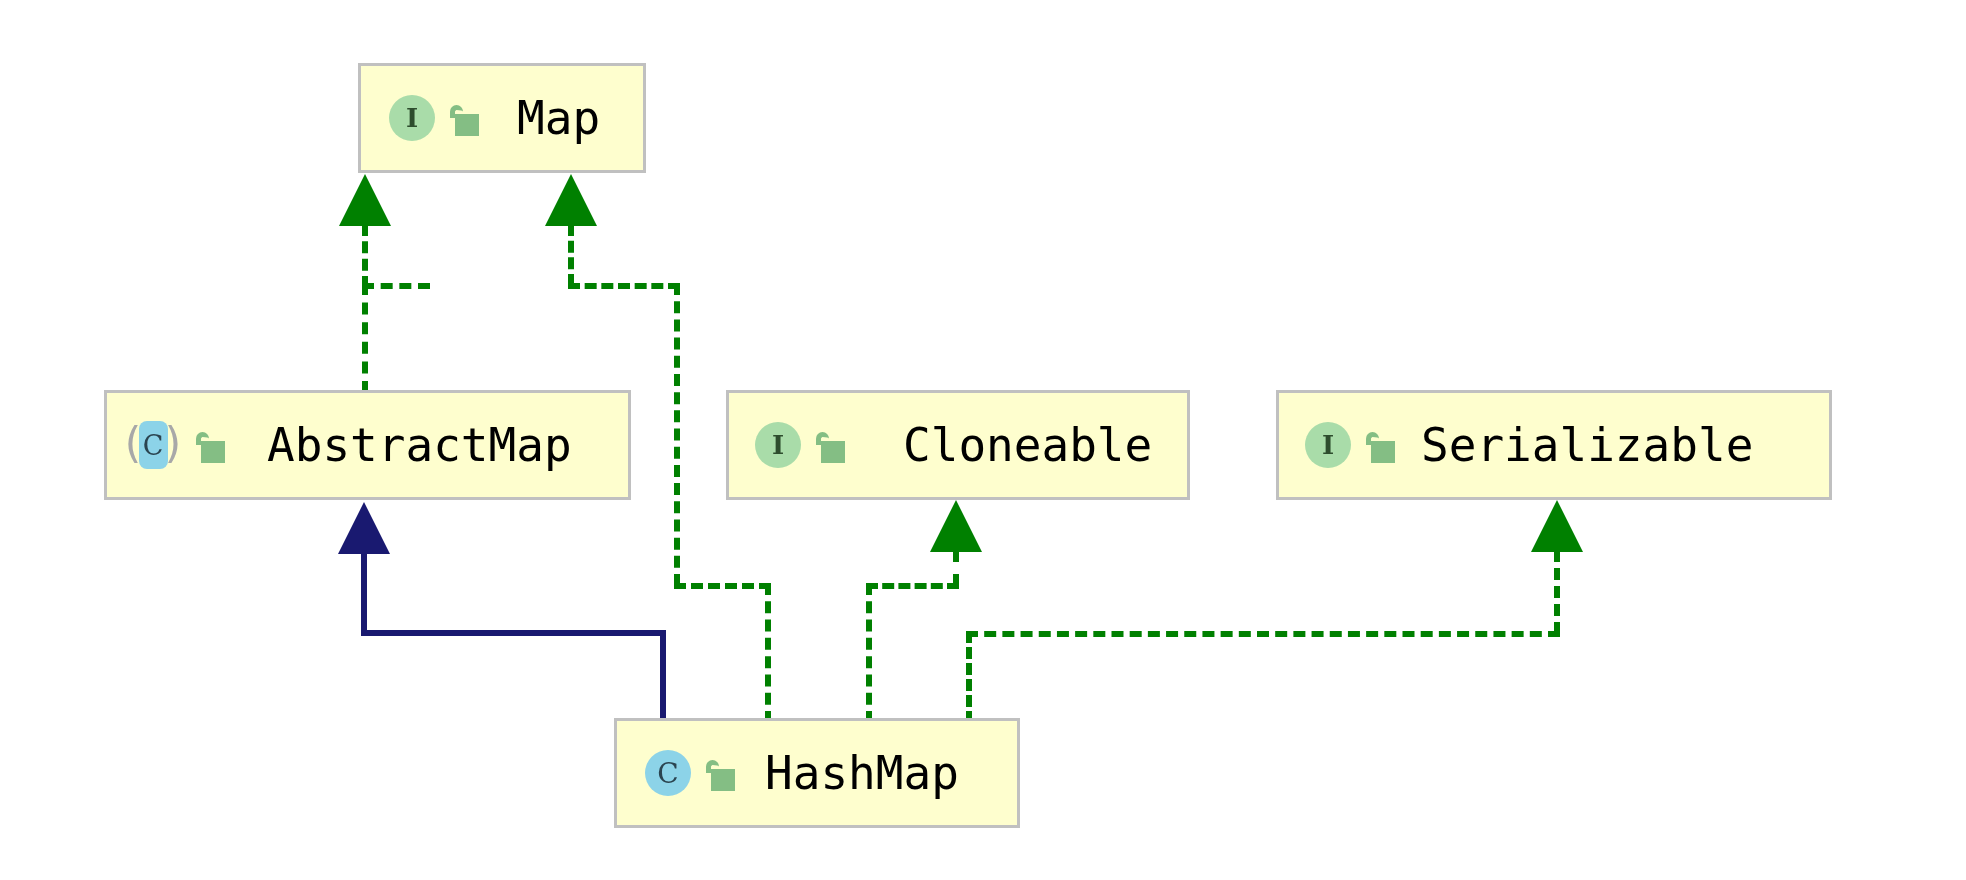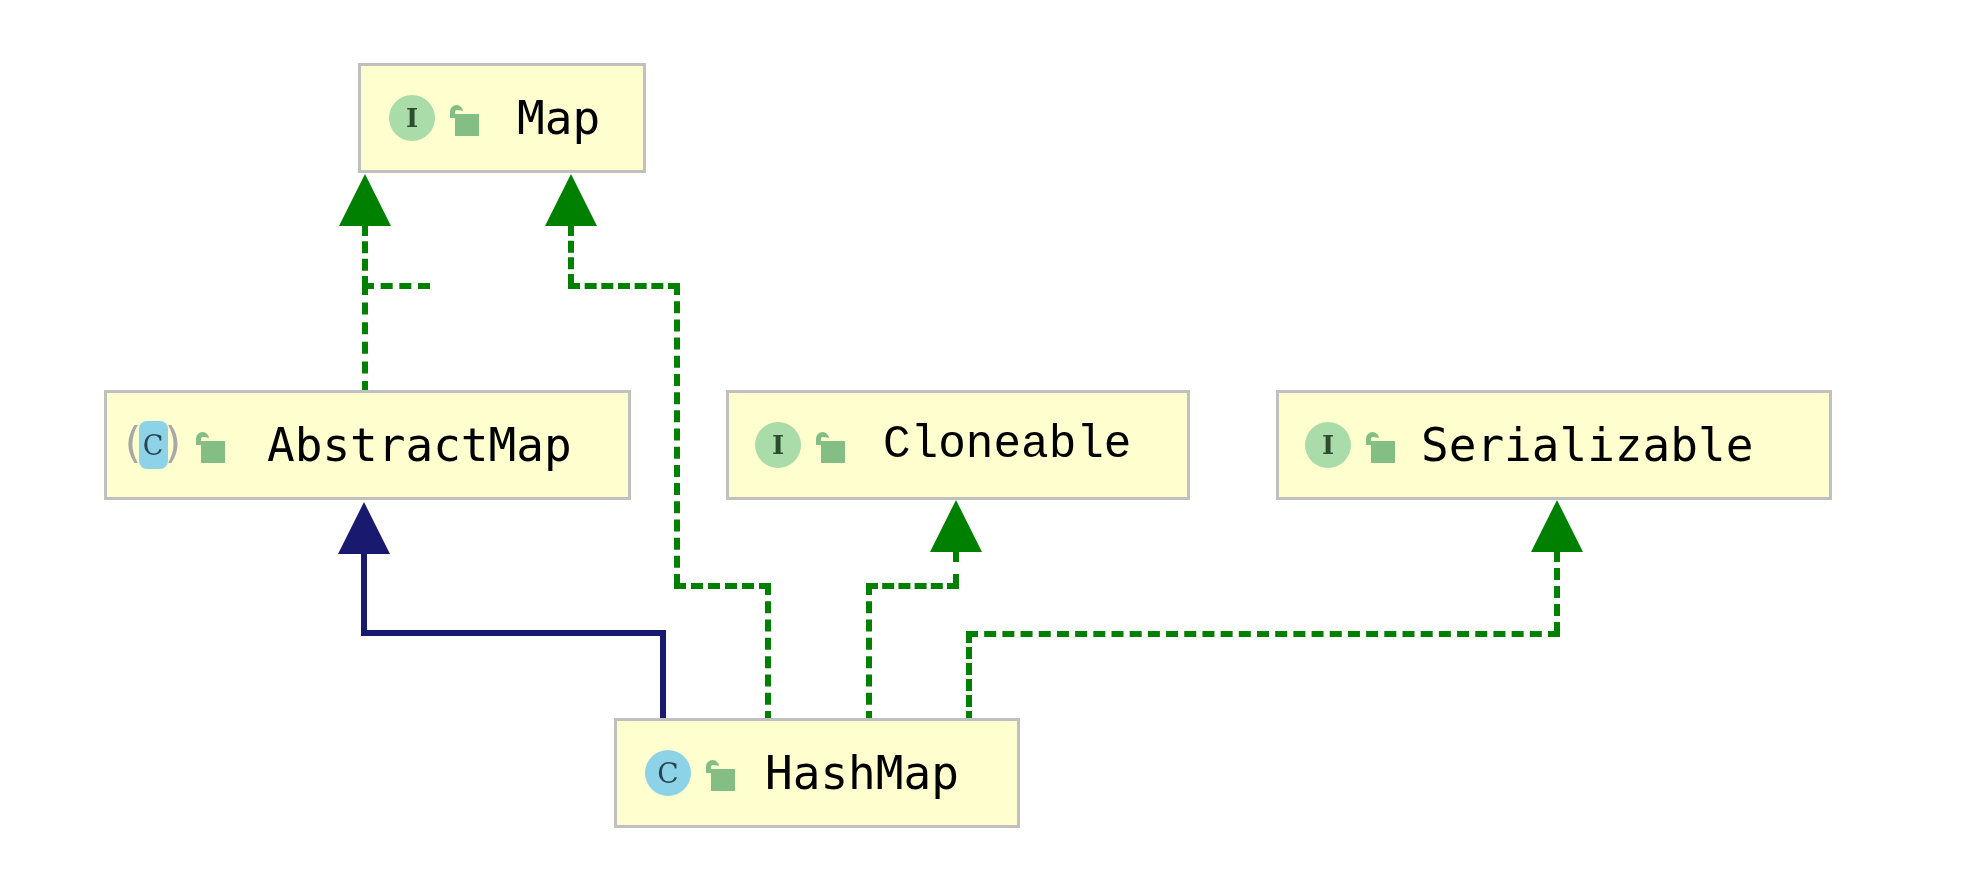--- a/index.html
+++ b/index.html
@@ -230,21 +230,21 @@
   </div>
 
   <div class="node" style="left:726px; top:390px; width:464px; height:110px; padding-left:26px;">
     <div class="stereo-icons">
       <div class="icon-interface">I</div>
       <div class="icon-lock" style="margin-left:12px;">
         <div class="shackle"></div>
         <div class="body"></div>
       </div>
     </div>
-    <div class="node-label" style="margin-left:36px;font-family:Liberation Mono, monospace;">Cloneable</div>
+    <div class="node-label" style="margin-left:56px;">Cloneable</div>
   </div>
 
   <div class="node" style="left:1276px; top:390px; width:556px; height:110px; padding-left:26px;">
     <div class="stereo-icons">
       <div class="icon-interface">I</div>
       <div class="icon-lock" style="margin-left:12px;">
         <div class="shackle"></div>
         <div class="body"></div>
       </div>
     </div>

